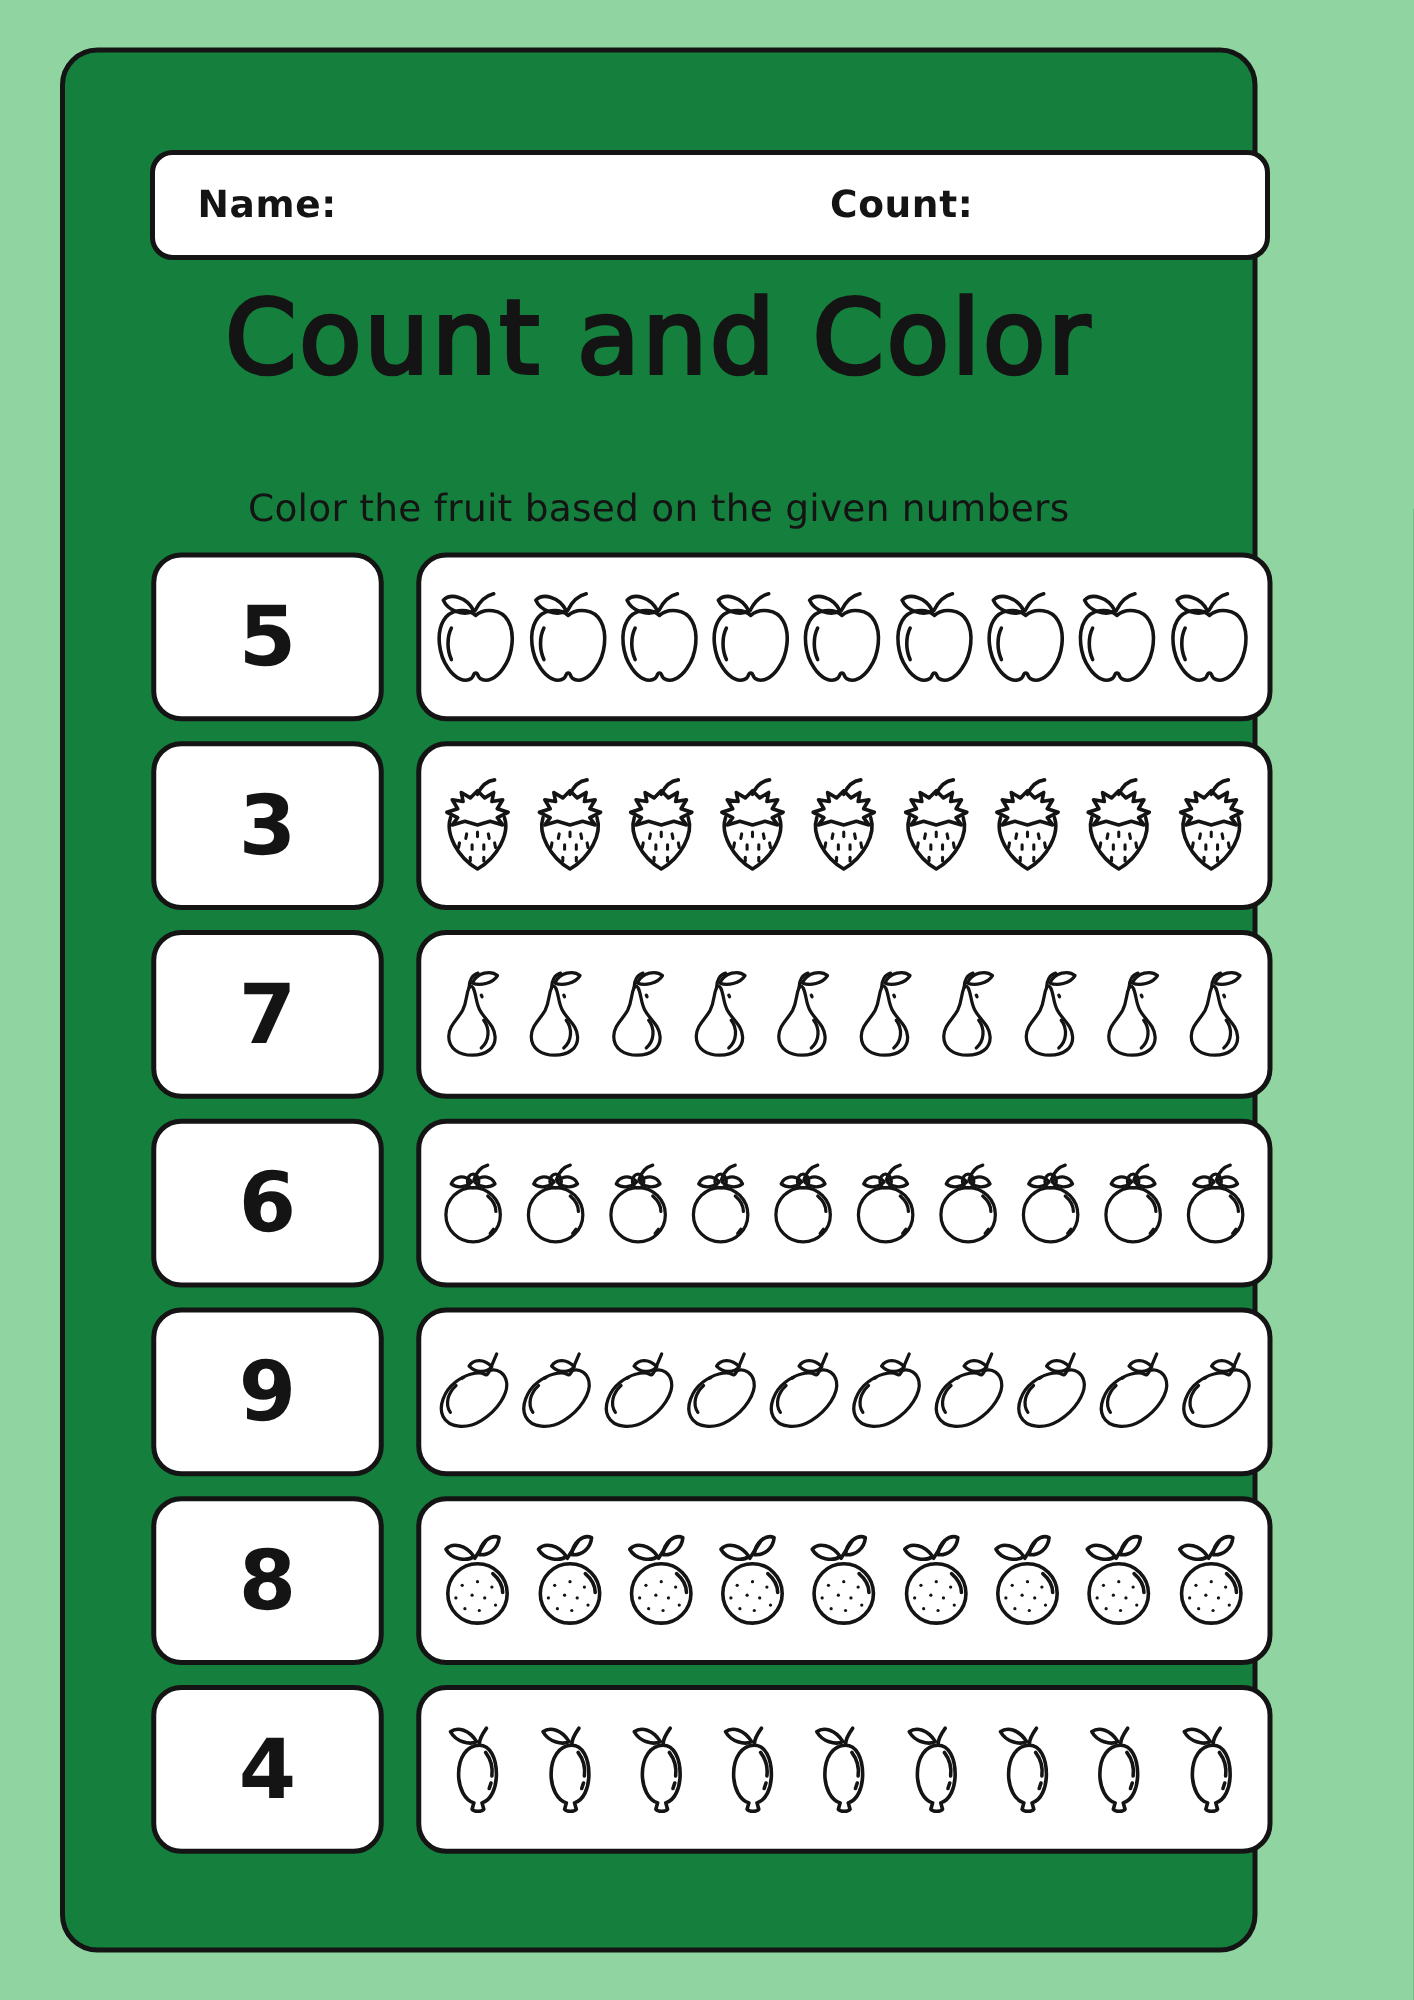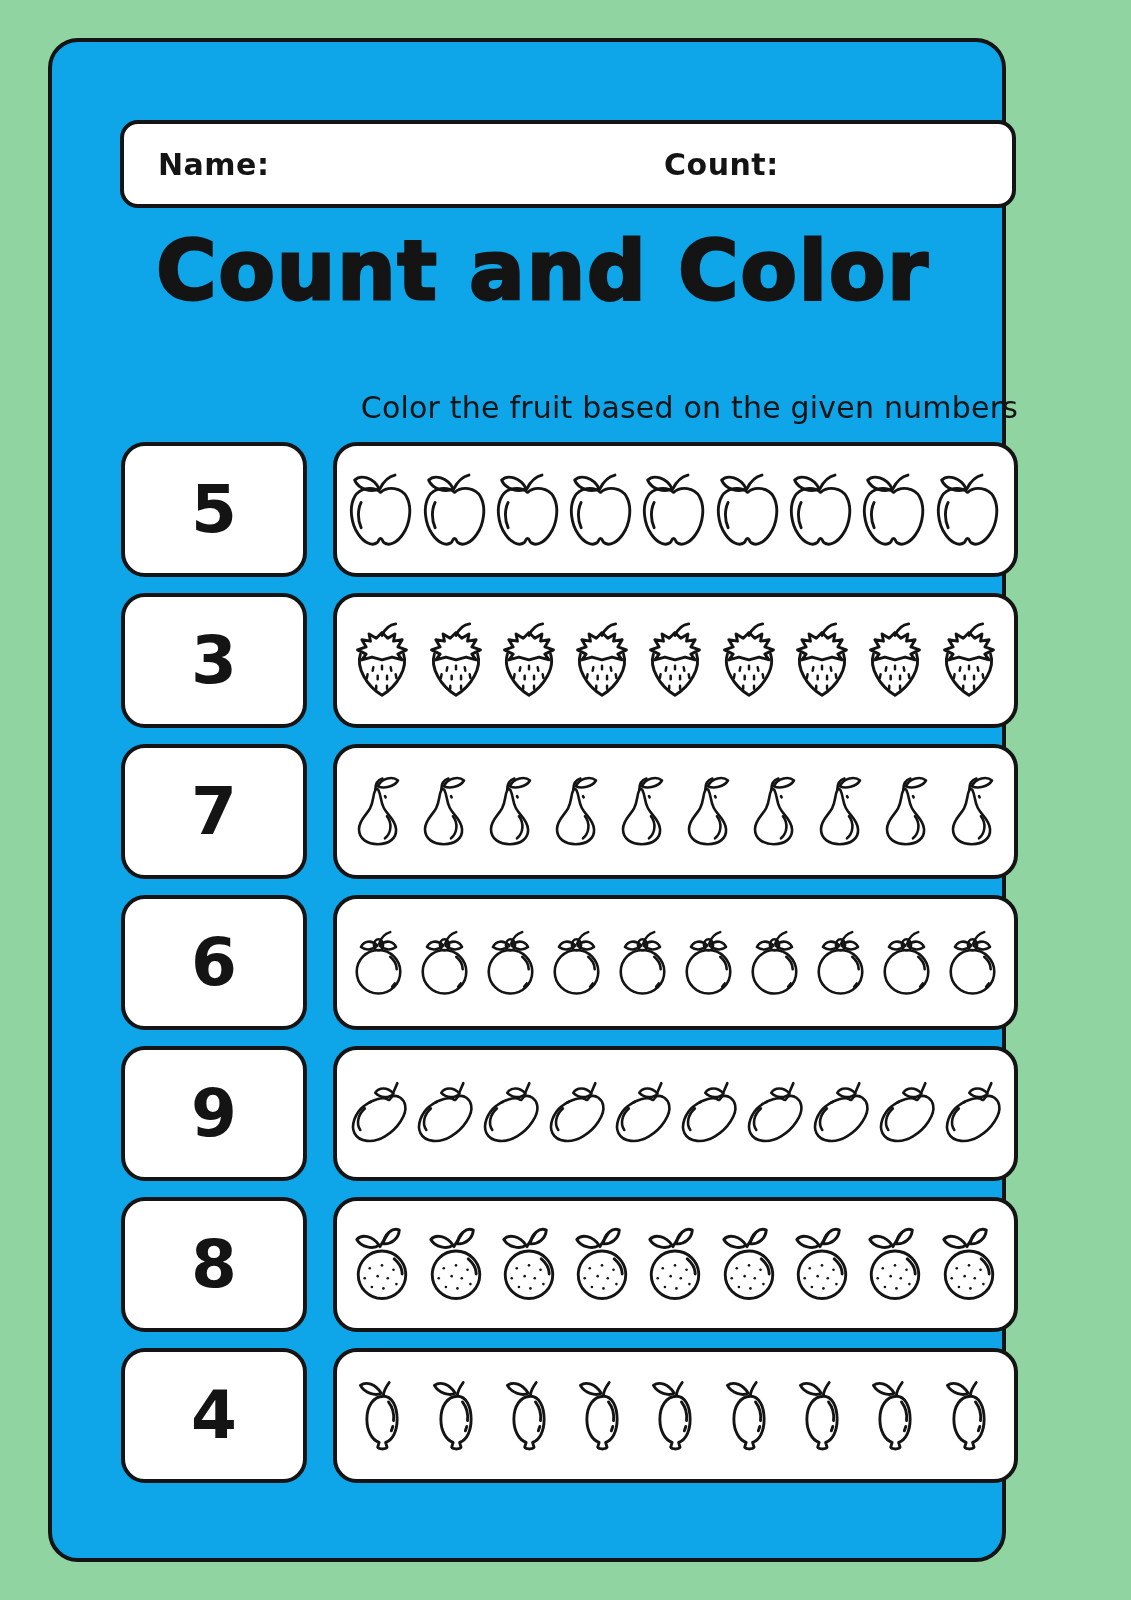--- a/index.html
+++ b/index.html
@@ -7,49 +7,49 @@
   body {
     background:#90d4a2;
     font-family:"DejaVu Sans","Liberation Sans",sans-serif;
     color:#141414;
     position:relative;
     overflow:hidden;
   }
   .card {
     position:absolute; left:48px; top:38px;
     width:958px; height:1524px;
-    background:#0ea5e9;
+    background:#15803d;
     border:4px solid #141414;
     border-radius:30px;
     padding-left:33px;
   }
   .namebox {
     position:absolute; left:68px; top:78px;
     width:896px; height:88px;
     border:4px solid #141414;
     border-radius:18px;
     background:#fff;
   }
   .namebox .label {
     position:absolute; top:50%; transform:translateY(-50%);
     font-size:30px; font-weight:600; letter-spacing:0.5px;
   }
   .namebox .label.name { left:34px; }
   .namebox .label.cls  { left:540px; }
   .title {
-    position:absolute; left:16px; top:188px; width:100%;
+    position:absolute; left:0; top:188px; width:100%;
     text-align:center;
-    font-size:82px; font-weight:700; line-height:1;
+    font-size:82px; font-weight:400; line-height:1;
     letter-spacing:2px;
     -webkit-text-stroke:3px #141414;
     color:#141414;
   }
   .subtitle {
-    position:absolute; left:16px; top:348px; width:100%;
-    text-align:right;
+    position:absolute; left:0; top:348px; width:100%;
+    text-align:center;
     font-size:30px; font-weight:500; letter-spacing:0.2px;
   }
   .rows { position:absolute; left:69px; top:400px; width:930px; }
   .row { display:flex; gap:26px; margin-bottom:16px; height:135px; }
   .numbox {
     width:186px; height:135px; flex:none;
     border:4px solid #141414; border-radius:24px;
     display:flex; align-items:center; justify-content:center;
     background:#fff;
   }

